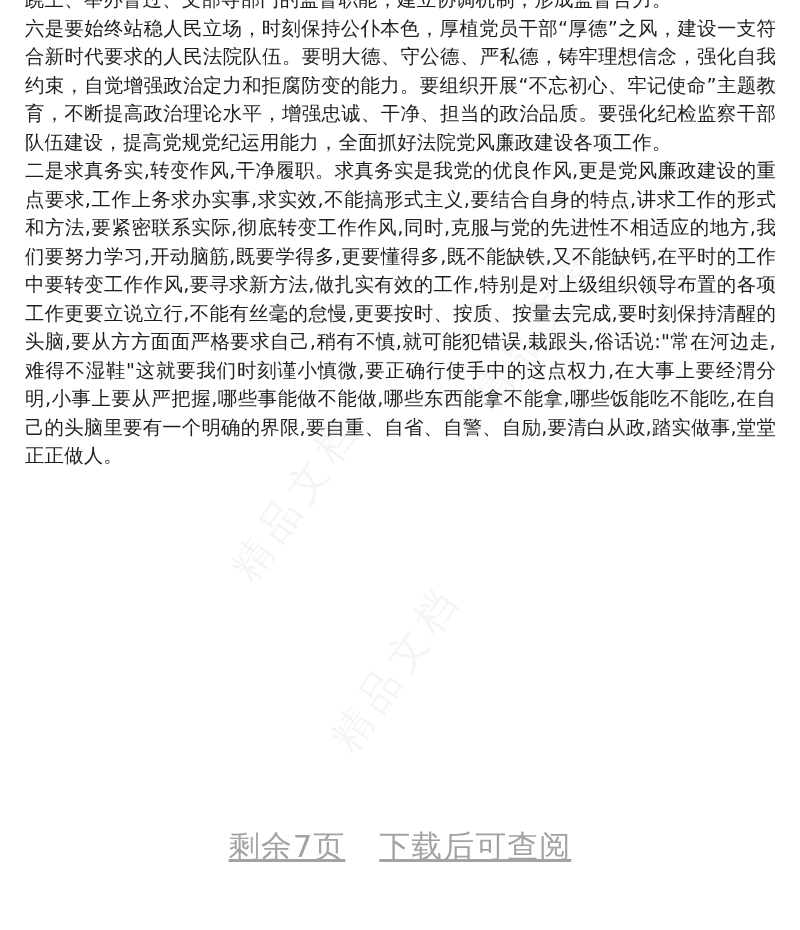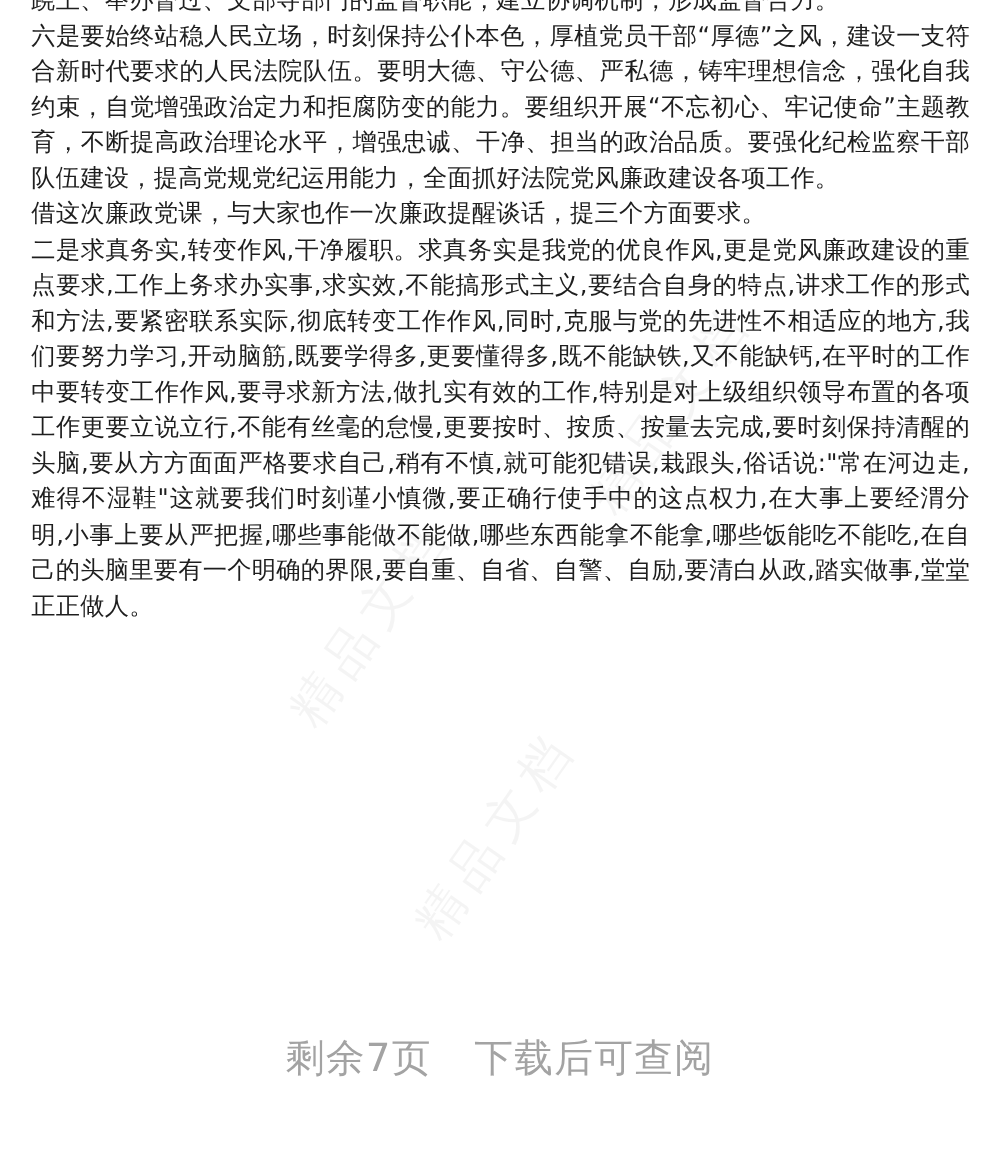--- a/index.html
+++ b/index.html
@@ -43,34 +43,34 @@
     }
     .remaining-banner {
       position: absolute;
       left: 0;
       width: 800px;
       top: 826px;
       text-align: center;
       color: #a3a3a3;
       font-size: 31px;
       letter-spacing: 1px;
+      text-decoration: underline;
     }
     .remaining-banner .gap {
       display: inline-block;
       width: 34px;
     }
   </style>
 </head>
 <body>
 
 <div class="page">
   <div class="doc-body">
     <p class="para">跷王、举办督过、文部寺部门的监督职能，建立协调机制，形成监督合力。</p>
     <p class="para">六是要始终站稳人民立场，时刻保持公仆本色，厚植党员干部“厚德”之风，建设一支符合新时代要求的人民法院队伍。要明大德、守公德、严私德，铸牢理想信念，强化自我约束，自觉增强政治定力和拒腐防变的能力。要组织开展“不忘初心、牢记使命”主题教育，不断提高政治理论水平，增强忠诚、干净、担当的政治品质。要强化纪检监察干部队伍建设，提高党规党纪运用能力，全面抓好法院党风廉政建设各项工作。</p>
-    <p class="para">借这次廉政党课，与大家也作一次廉政提醒谈话，提三个方面要求。</p>
     <p class="para">二是求真务实,转变作风,干净履职。求真务实是我党的优良作风,更是党风廉政建设的重点要求,工作上务求办实事,求实效,不能搞形式主义,要结合自身的特点,讲求工作的形式和方法,要紧密联系实际,彻底转变工作作风,同时,克服与党的先进性不相适应的地方,我们要努力学习,开动脑筋,既要学得多,更要懂得多,既不能缺铁,又不能缺钙,在平时的工作中要转变工作作风,要寻求新方法,做扎实有效的工作,特别是对上级组织领导布置的各项工作更要立说立行,不能有丝毫的怠慢,更要按时、按质、按量去完成,要时刻保持清醒的头脑,要从方方面面严格要求自己,稍有不慎,就可能犯错误,栽跟头,俗话说:"常在河边走,难得不湿鞋"这就要我们时刻谨小慎微,要正确行使手中的这点权力,在大事上要经渭分明,小事上要从严把握,哪些事能做不能做,哪些东西能拿不能拿,哪些饭能吃不能吃,在自己的头脑里要有一个明确的界限,要自重、自省、自警、自励,要清白从政,踏实做事,堂堂正正做人。</p>
   </div>
 </div>
 
 <div class="watermark" style="left:440px; top:300px;">精品文档</div>
 <div class="watermark" style="left:200px; top:470px;">精品文档</div>
 <div class="watermark" style="left:300px; top:640px;">精品文档</div>
 
 <div class="remaining-banner">
   <span>剩余7页</span><span class="gap"></span><span>下载后可查阅</span>

